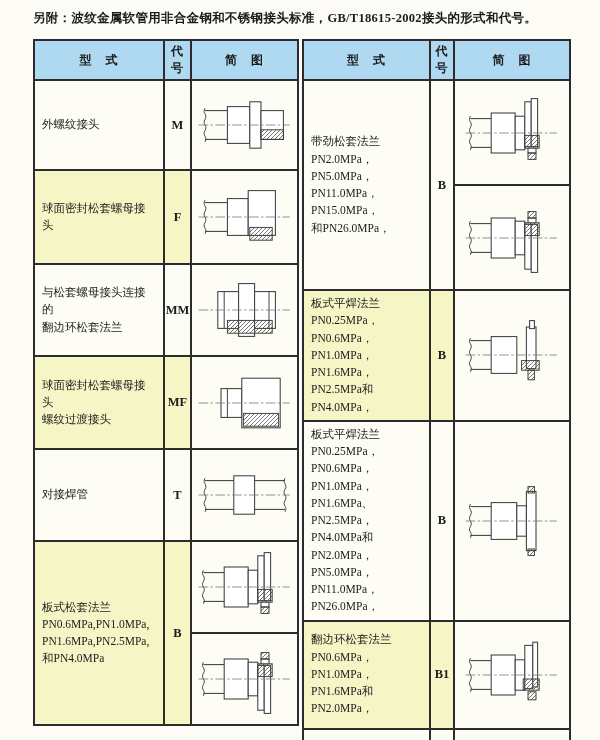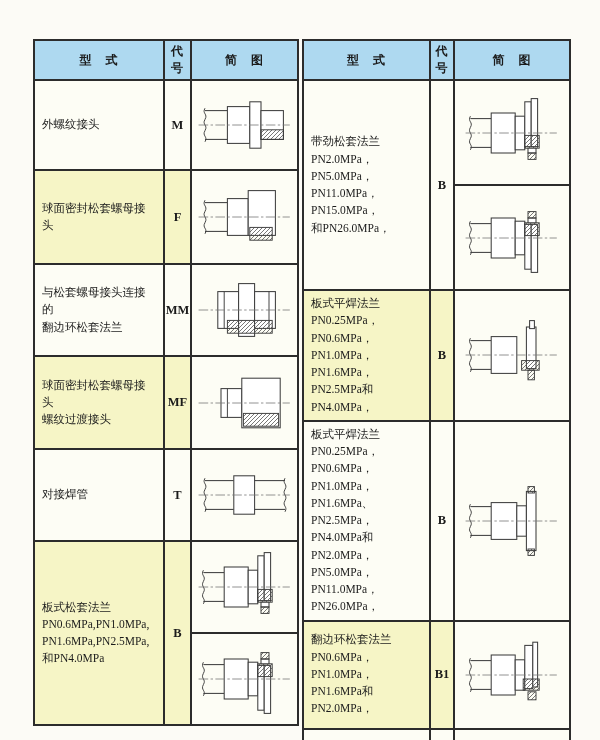--- a/index.html
+++ b/index.html
@@ -46,20 +46,21 @@
   td.diagram-cell{padding:0;vertical-align:middle;background:#fdfdf5;}
   .diagram-stack{display:flex;flex-direction:column;width:100%;height:100%;}
   .diagram-box{flex:1 1 0;display:flex;align-items:center;justify-content:center;overflow:hidden;}
   .diagram-box + .diagram-box{border-top:2px solid #2c2c2c;}
   .type-line{display:block;font-family:Liberation Serif, serif;}
 </style>
 </head>
 <body>
 
 <div class="page">
+  <div class="doc-title">另附：波纹金属软管用非合金钢和不锈钢接头标准，GB/T18615-2002接头的形式和代号。</div>
   <div class="tables-area">
     <table class="fittings">
         <colgroup>
           <col style="width: 130px;">
           <col style="width: 27px;">
           <col style="width: 107px;">
         </colgroup>
         <thead>
           <tr>
             <th>型　式</th>

